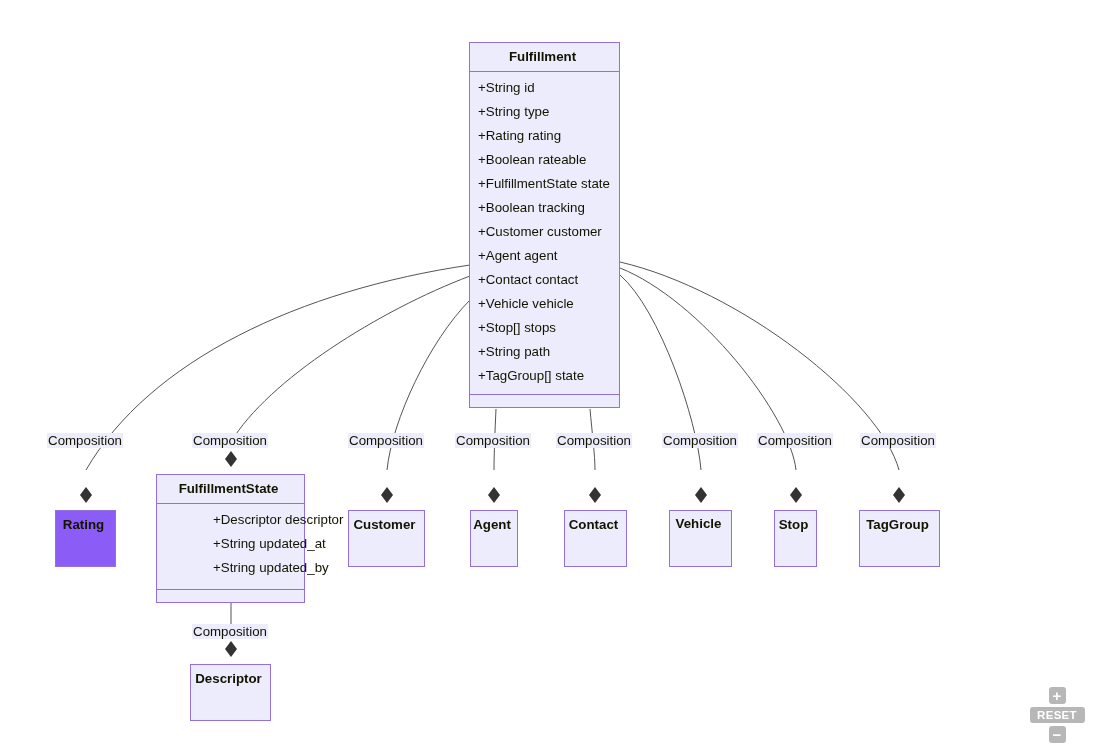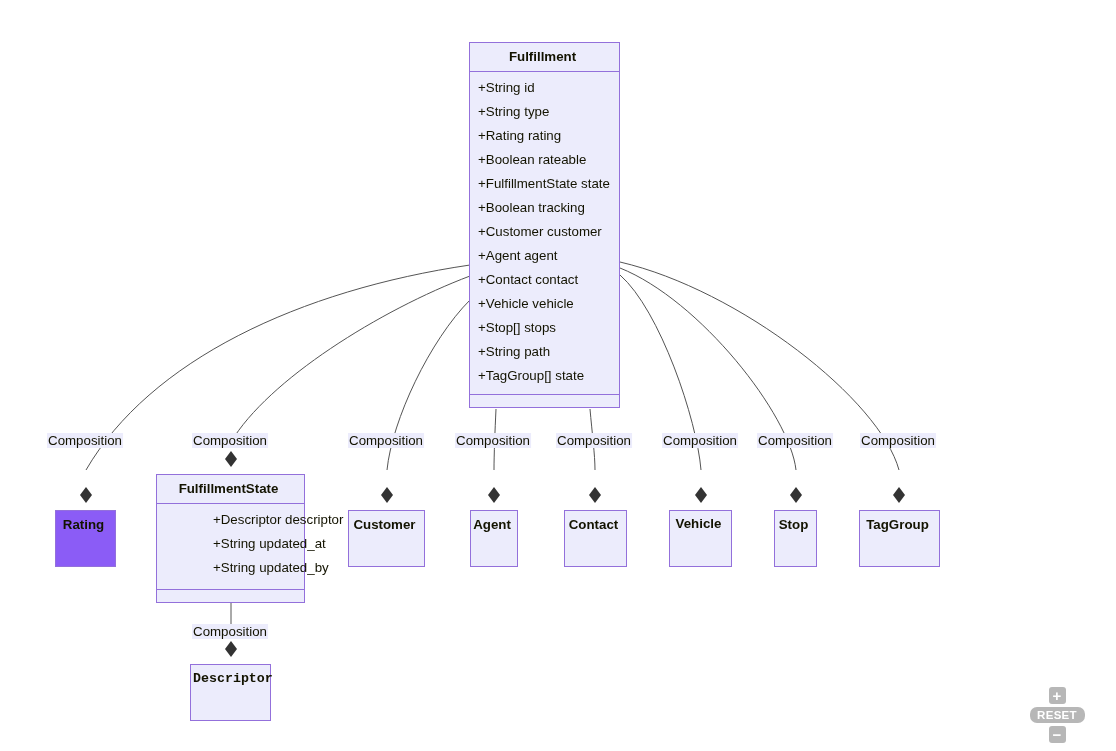--- a/index.html
+++ b/index.html
@@ -105,21 +105,20 @@
     width: 17px;
     height: 17px;
     font-size: 15px;
     line-height: 1;
   }
   .zoom-btn.reset {
     width: 55px;
     height: 16px;
     font-size: 11.5px;
     letter-spacing: 0.3px;
-    border-radius: 7px;
   }
 </style>
 </head>
 <body>
 
 <div id="canvas">
   <svg class="edges" viewBox="0 0 1116 751" xmlns="http://www.w3.org/2000/svg">
     <g id="edge-paths">
         <path d="M 470,265 C 300,290 150,360 86,470" fill="none" stroke="#545454" stroke-width="1"></path>
         <path d="M 470,276 C 380,310 268,380 231,442" fill="none" stroke="#545454" stroke-width="1"></path>
@@ -232,21 +231,21 @@
       </div>
       <div class="uml-node" style="left: 859px; top: 510px; width: 81px; height: 57px; background: rgb(236, 236, 252); border-color: rgb(147, 112, 219); gap: 8px;">
         <div class="uml-title">TagGroup</div>
         <div class="uml-divider" style="background: rgb(147, 112, 219);"></div>
         <div class="uml-attrs" style="padding: 0px; height: 16px;">
           <div class="uml-empty-row"></div>
         </div>
         <div class="uml-divider" style="background: rgb(147, 112, 219);"></div>
         <div class="uml-methods" style="flex: 1 1 auto;"></div>
       </div>
-      <div class="uml-node" style="left: 190px; top: 664px; width: 81px; height: 57px; background: rgb(236, 236, 252); border-color: rgb(147, 112, 219); font-family: Liberation Mono, monospace;">
+      <div class="uml-node" style="left: 190px; top: 664px; width: 81px; height: 57px; background: rgb(236, 236, 252); border-color: rgb(147, 112, 219);">
         <div class="uml-title">Descriptor</div>
         <div class="uml-divider" style="background: rgb(147, 112, 219);"></div>
         <div class="uml-attrs" style="padding: 0px; height: 16px;">
           <div class="uml-empty-row"></div>
         </div>
         <div class="uml-divider" style="background: rgb(147, 112, 219);"></div>
         <div class="uml-methods" style="flex: 1 1 auto;"></div>
       </div>
     </div>
   <div id="labels-layer">

